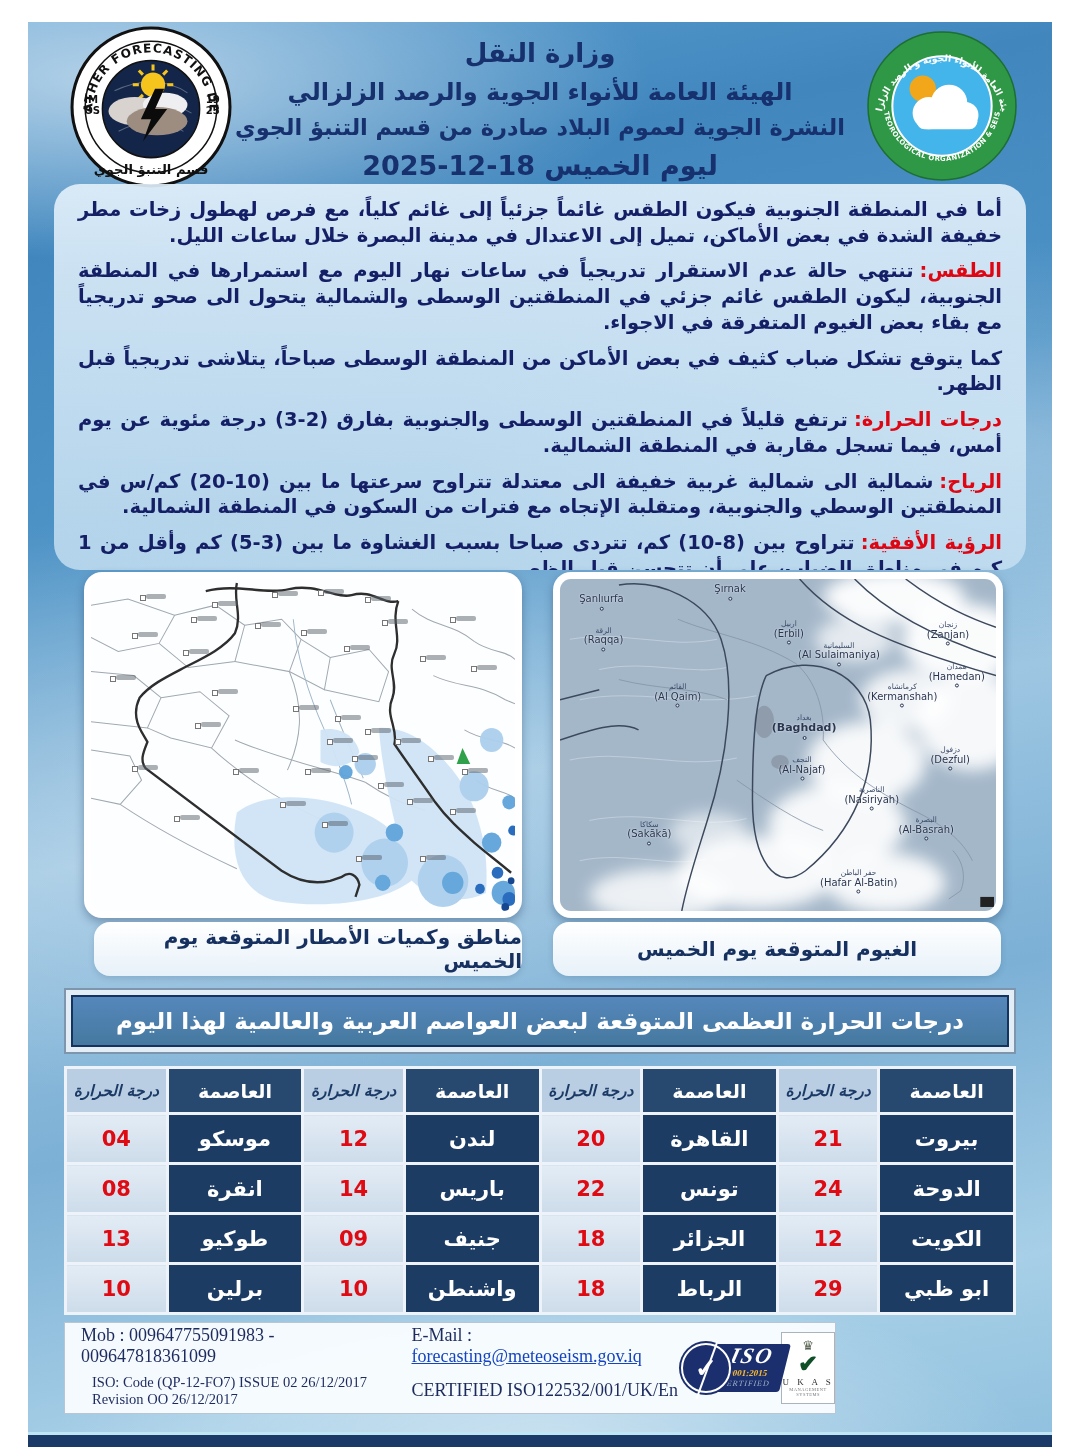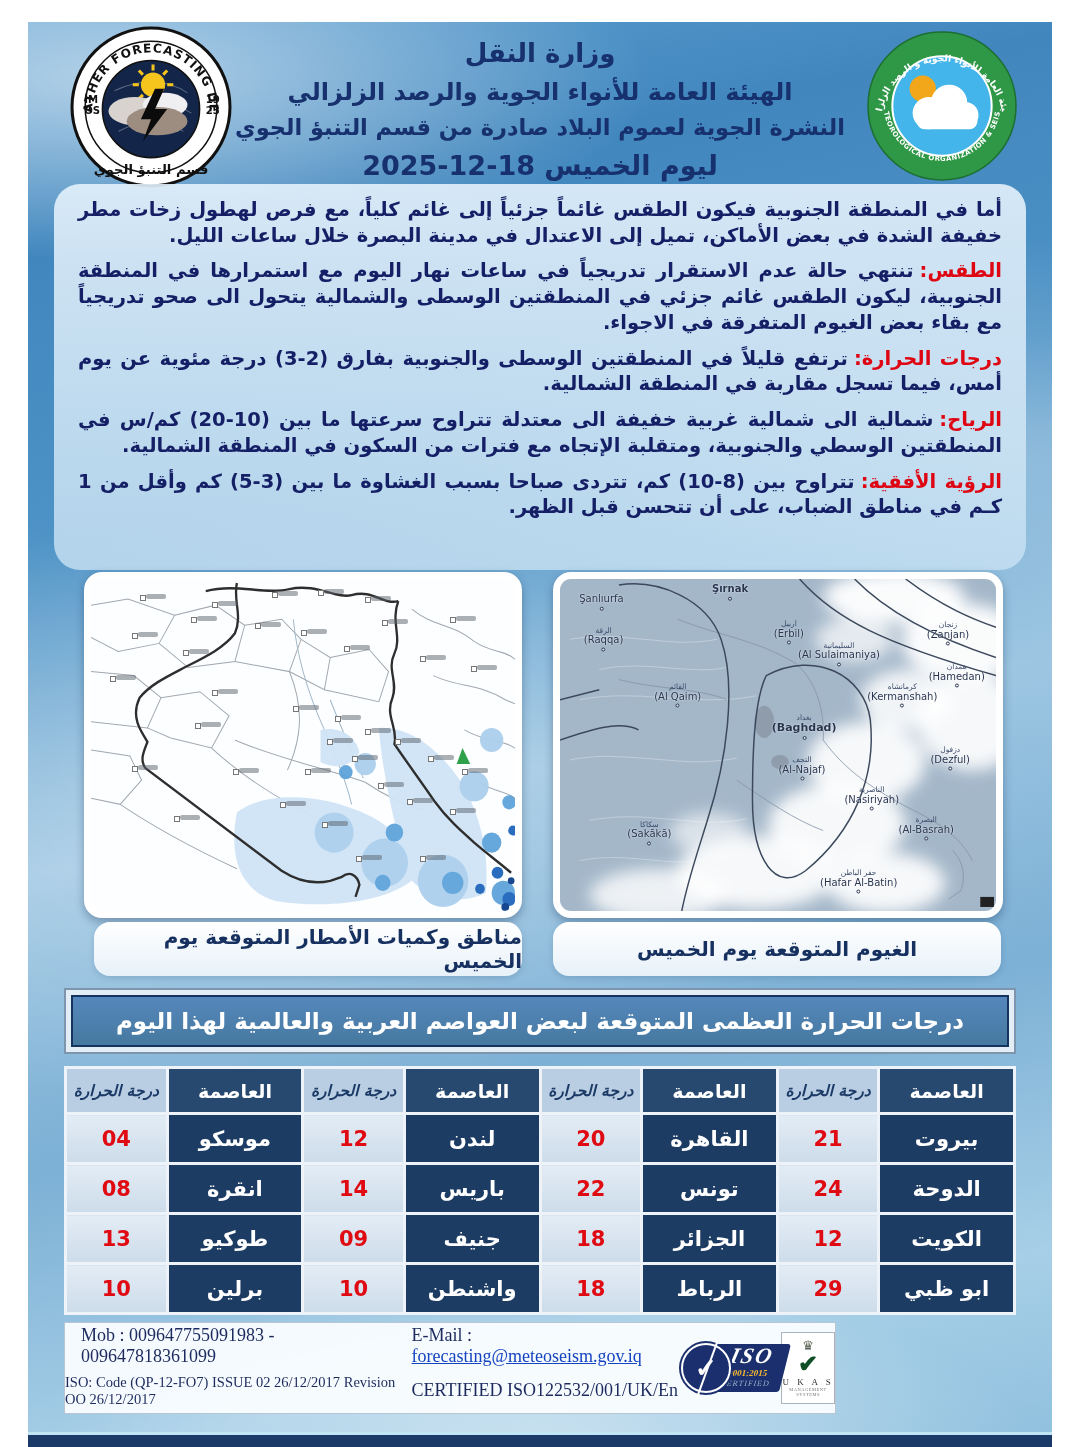--- a/index.html
+++ b/index.html
@@ -77,21 +77,21 @@
   td.cap { background:#1d3c63; color:#ffffff; font-size:21px; font-weight:bold; }
   td.deg { background:linear-gradient(180deg,#e3ecf5,#cddcea); color:#e00a12; font-size:21px; font-weight:bold; }
   col.c-cap { width:14.3%; } col.c-deg { width:10.7%; }
 
   
   .footer { position:absolute; left:36px; top:1300px; width:772px; height:92px;
             background:rgba(250,253,255,.94); border:1px solid #b8c6d4;
             display:grid; grid-template-columns:45% 35% 20%; grid-template-rows:1fr 1fr;
             align-items:center; font-family:"Liberation Serif", serif; color:#1c2a5e; }
   .f-mob   { grid-column:1; grid-row:1; padding-left:16px; font-size:18px; }
-  .f-iso   { grid-column:1; grid-row:2; padding-left:0; font-size:14.5px; }
+  .f-iso   { grid-column:1; grid-row:2; padding-left:27px; font-size:14.5px; }
   .f-mail  { grid-column:2; grid-row:1; font-size:18px; }
   .f-cert  { grid-column:2; grid-row:2; font-size:18px; }
   .f-badges{ grid-column:3; grid-row:1 / span 2; display:flex; align-items:center; justify-content:space-evenly; }
   .f-mail a { color:#1544c0; text-decoration:underline; }
 
   .iso-badge { position:relative; width:104px; height:56px; }
   .iso-shape { position:absolute; left:18px; top:4px; width:86px; height:48px; background:#1b2f6e;
                transform:skewX(-14deg); border-radius:3px; color:#fff; text-align:center; padding-left:14px; }
   .iso-shape .big { font-size:22px; font-weight:bold; font-style:italic; letter-spacing:2px; line-height:1.1; }
   .iso-shape .mid { font-size:9px; font-weight:bold; color:#f2b632; line-height:1.2; }
@@ -180,20 +180,21 @@
         <circle cx="62" cy="82" r="16"></circle>
           <circle cx="82" cy="72" r="18"></circle>
           <circle cx="98" cy="84" r="13"></circle>
         <rect x="50" y="82" width="60" height="16" rx="8"></rect>
       </g>
     </svg>
 
     <section class="panel">
       <p>أما في المنطقة الجنوبية فيكون الطقس غائماً جزئياً إلى غائم كلياً، مع فرص لهطول زخات مطر خفيفة الشدة في بعض الأماكن، تميل إلى الاعتدال في مدينة البصرة خلال ساعات الليل.</p>
       <p><span class="lead">الطقس:</span><span>تنتهي حالة عدم الاستقرار تدريجياً في ساعات نهار اليوم مع استمرارها في المنطقة الجنوبية، ليكون الطقس غائم جزئي في المنطقتين الوسطى والشمالية يتحول الى صحو تدريجياً مع بقاء بعض الغيوم المتفرقة في الاجواء.</span></p>
+      <p>كما يتوقع تشكل ضباب كثيف في بعض الأماكن من المنطقة الوسطى صباحاً، يتلاشى تدريجياً قبل الظهر.</p>
       <p><span class="lead">درجات الحرارة:</span><span>ترتفع قليلاً في المنطقتين الوسطى والجنوبية بفارق (2-3) درجة مئوية عن يوم أمس، فيما تسجل مقاربة في المنطقة الشمالية.</span></p>
       <p><span class="lead">الرياح:</span><span>شمالية الى شمالية غربية خفيفة الى معتدلة تتراوح سرعتها ما بين (10-20) كم/س في المنطقتين الوسطي والجنوبية، ومتقلبة الإتجاه مع فترات من السكون في المنطقة الشمالية.</span></p>
       <p><span class="lead">الرؤية الأفقية:</span><span>تتراوح بين (8-10) كم، تتردى صباحا بسبب الغشاوة ما بين (3-5) كم وأقل من 1 كـم في مناطق الضباب، على أن تتحسن قبل الظهر.</span></p>
     </section>
 
     <div class="map-frame rain-frame">
       <div class="inner">
         <svg viewBox="0 0 436 330" preserveAspectRatio="none">
           <rect width="436" height="330" fill="#fdfeff"></rect>
           <g stroke="#a0a8b0" stroke-width="1" fill="none">
@@ -349,21 +350,21 @@
             <path d="M0,160 C30,150 60,140 80,150"></path>
             <path d="M0,120 L40,110"></path>
           </g>
           <rect x="428" y="316" width="14" height="10" fill="#222"></rect>
         </svg>
         <div style="position:absolute;inset:0;">
             <div class="city" style="left: 9.5%; top: 7%;">
               <div class="en">Şanlıurfa</div>
               <div class="dot"></div>
             </div>
-            <div class="city" style="left: 39%; top: 4%; font-weight: bold;">
+            <div class="city" style="left: 39%; top: 4%;">
               <div class="en">Şırnak</div>
               <div class="dot"></div>
             </div>
             <div class="city" style="left: 10%; top: 18%;">
               <div class="ar">الرقة</div>
               <div class="en">(Raqqa)</div>
               <div class="dot"></div>
             </div>
             <div class="city" style="left: 52.5%; top: 16%;">
               <div class="ar">اربيل</div>

